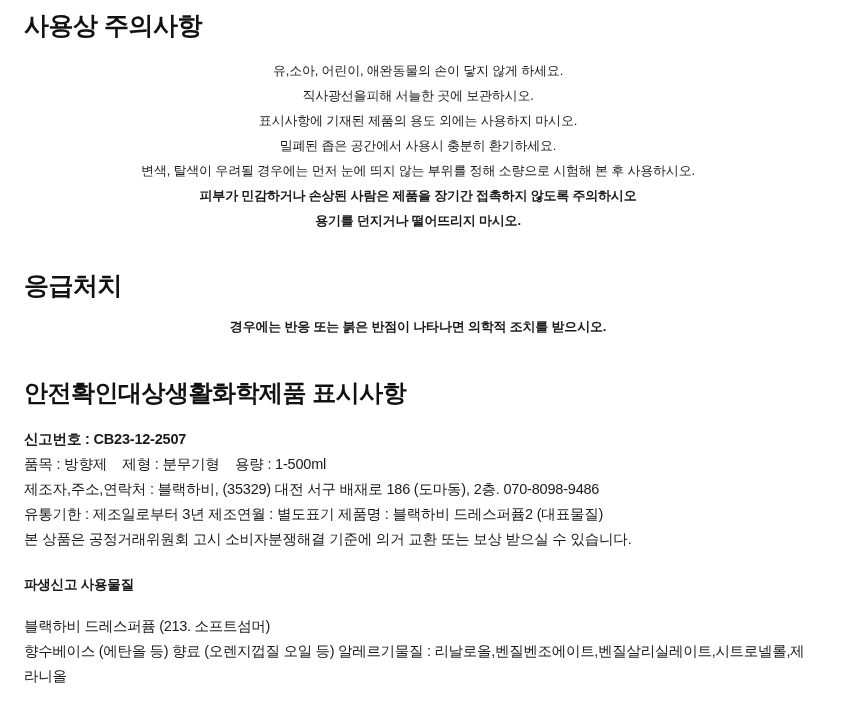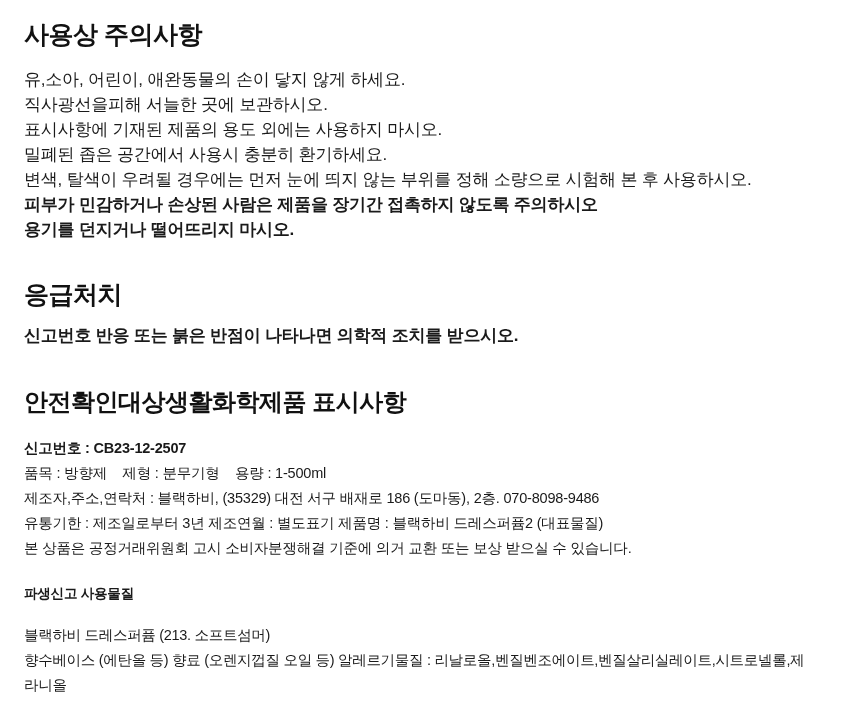--- a/index.html
+++ b/index.html
@@ -12,35 +12,36 @@
     background: #ffffff;
     font-family: "Liberation Sans", "DejaVu Sans", sans-serif;
     color: #1a1a1a;
     -webkit-font-smoothing: antialiased;
   }
   .page {
     position: relative;
     width: 836px;
     height: 716px;
     box-sizing: border-box;
-    padding: 18px 24px 0 24px;
+    padding: 9px 24px 0 24px;
   }
   h1.section-title {
     font-size: 25px;
     font-weight: bold;
     letter-spacing: -0.5px;
     margin: 0 0 16px 0;
     color: #111;
   }
   .line {
-    font-size: 17px;
+    font-size: 13px;
     line-height: 25px;
     color: #1a1a1a;
     margin: 0;
     letter-spacing: -0.2px;
+    text-align: center;
   }
   .line.bold {
     font-weight: bold;
   }
   .block-caution {
     margin-bottom: 36px;
   }
   .block-firstaid {
     margin-bottom: 38px;
   }
@@ -93,21 +94,21 @@
     <p class="line">직사광선을피해 서늘한 곳에 보관하시오.</p>
     <p class="line">표시사항에 기재된 제품의 용도 외에는 사용하지 마시오.</p>
     <p class="line">밀폐된 좁은 공간에서 사용시 충분히 환기하세요.</p>
     <p class="line">변색, 탈색이 우려될 경우에는 먼저 눈에 띄지 않는 부위를 정해 소량으로 시험해 본 후 사용하시오.</p>
     <p class="line bold"><span class="underline">피부가 민감하거나 손상된 사람은 제품을 장기간 접촉하지 않도록 주의하시오</span></p>
     <p class="line bold"><span class="underline">용기를 던지거나 떨어뜨리지 마시오.</span></p>
   </section>
 
   <section class="block-firstaid">
     <h1 class="section-title">응급처치</h1>
-    <p class="line bold"><span class="underline">신고번호 반응 또는 붉은 반점이 나타나면 의학적 조치를 받으시오.</span></p>
+    <p class="line bold"><span class="underline">경우에는 반응 또는 붉은 반점이 나타나면 의학적 조치를 받으시오.</span></p>
   </section>
 
   <section class="block-label">
     <h1 class="section-title">안전확인대상생활화학제품 표시사항</h1>
 
     <p class="label-line strong"><span class="underline">신고번호 : CB23-12-2507</span></p>
 
     <p class="label-line">
       <span class="k">품목 :</span>
       <span class="k">방향제</span>

